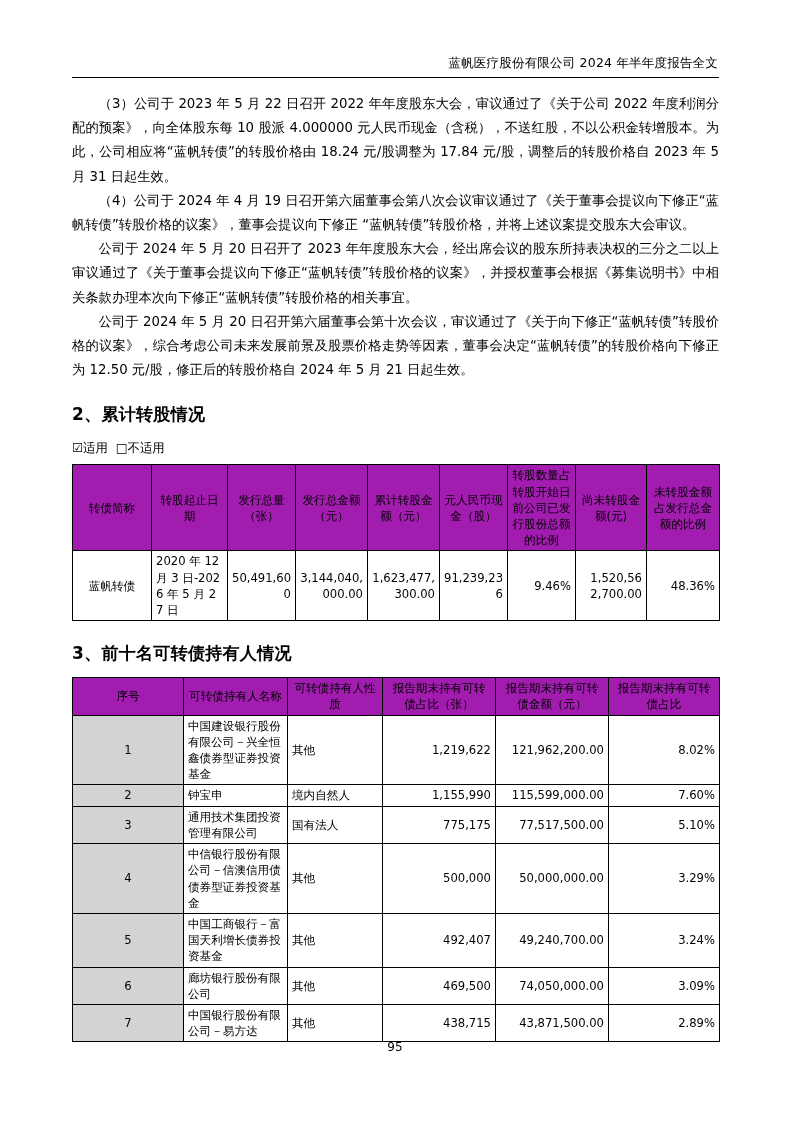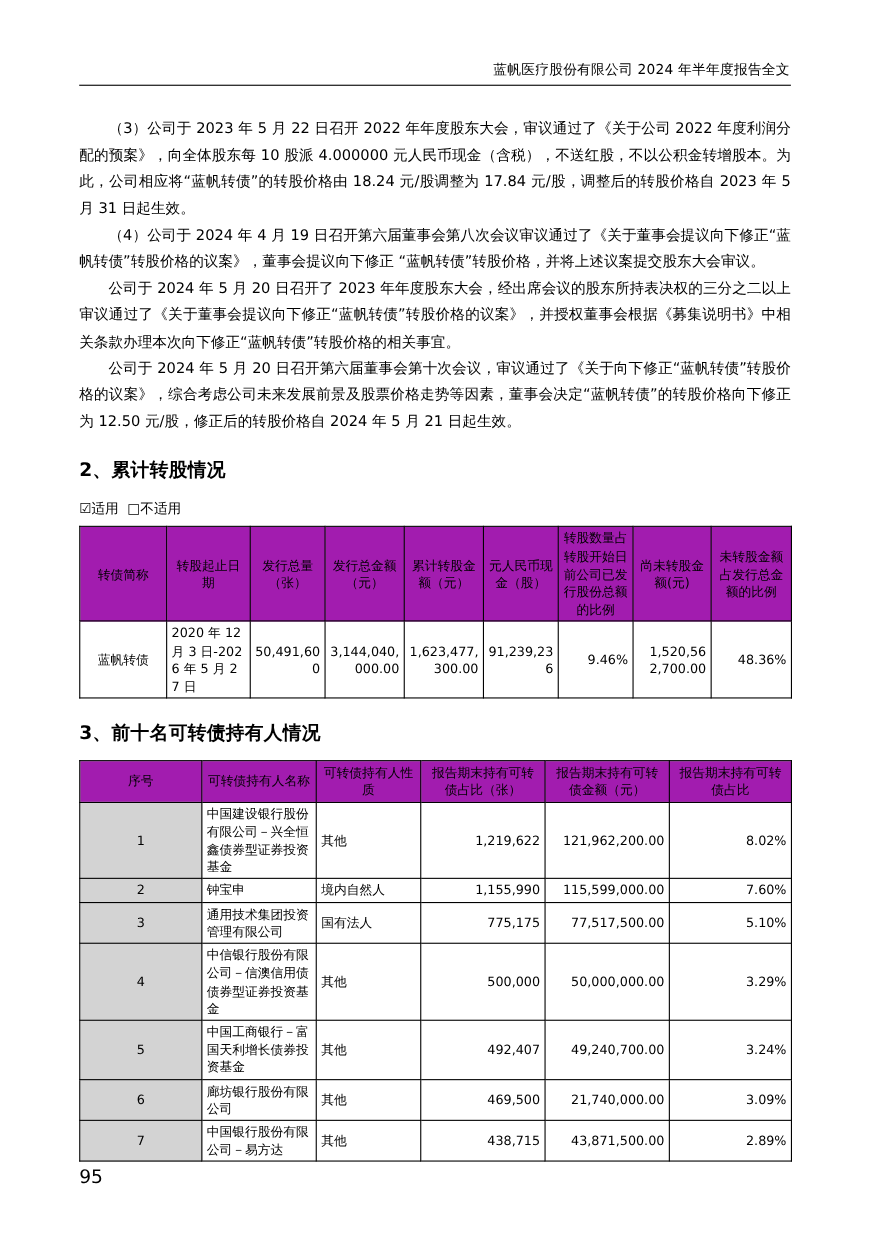--- a/index.html
+++ b/index.html
@@ -45,21 +45,20 @@
     height: 1px;
     background: #000000;
   }
 
   
   .content {
     position: absolute;
     left: 72px;
     top: 92px;
     width: 647px;
-    margin-top: 14px;
   }
   p.para {
     margin: 0 0 0 0;
     font-size: 13.3px;
     line-height: 24.2px;
     text-align: justify;
     text-justify: inter-ideograph;
     text-indent: 2em;
     letter-spacing: 0px;
   }
@@ -135,23 +134,22 @@
   table.t-holders col.h3 { width: 113px; }
   table.t-holders col.h4 { width: 113px; }
   table.t-holders col.h5 { width: 111px; }
 
   
   .page-number {
     position: absolute;
     left: 72px;
     top: 1040px;
     width: 646px;
-    text-align: left;
-    font-size: 17px;
-    margin-top: 20px;
+    text-align: center;
+    font-size: 12px;
   }
 
   .sp-22 { height: 22px; }
   .sp-14 { height: 14px; }
   .sp-16 { height: 16px; }
   .sp-8  { height: 8px; }
 </style>
 </head>
 <body>
 
@@ -281,21 +279,21 @@
           <td class="lft">其他</td>
           <td class="num">492,407</td>
           <td class="num">49,240,700.00</td>
           <td class="num">3.24%</td>
         </tr>
         <tr>
           <td class="idx">6</td>
           <td class="lft">廊坊银行股份有限公司</td>
           <td class="lft">其他</td>
           <td class="num">469,500</td>
-          <td class="num">21,740,000.00</td>
+          <td class="num">74,050,000.00</td>
           <td class="num">3.09%</td>
         </tr>
         <tr>
           <td class="idx">7</td>
           <td class="lft">中国银行股份有限公司－易方达</td>
           <td class="lft">其他</td>
           <td class="num">438,715</td>
           <td class="num">43,871,500.00</td>
           <td class="num">2.89%</td>
         </tr>

